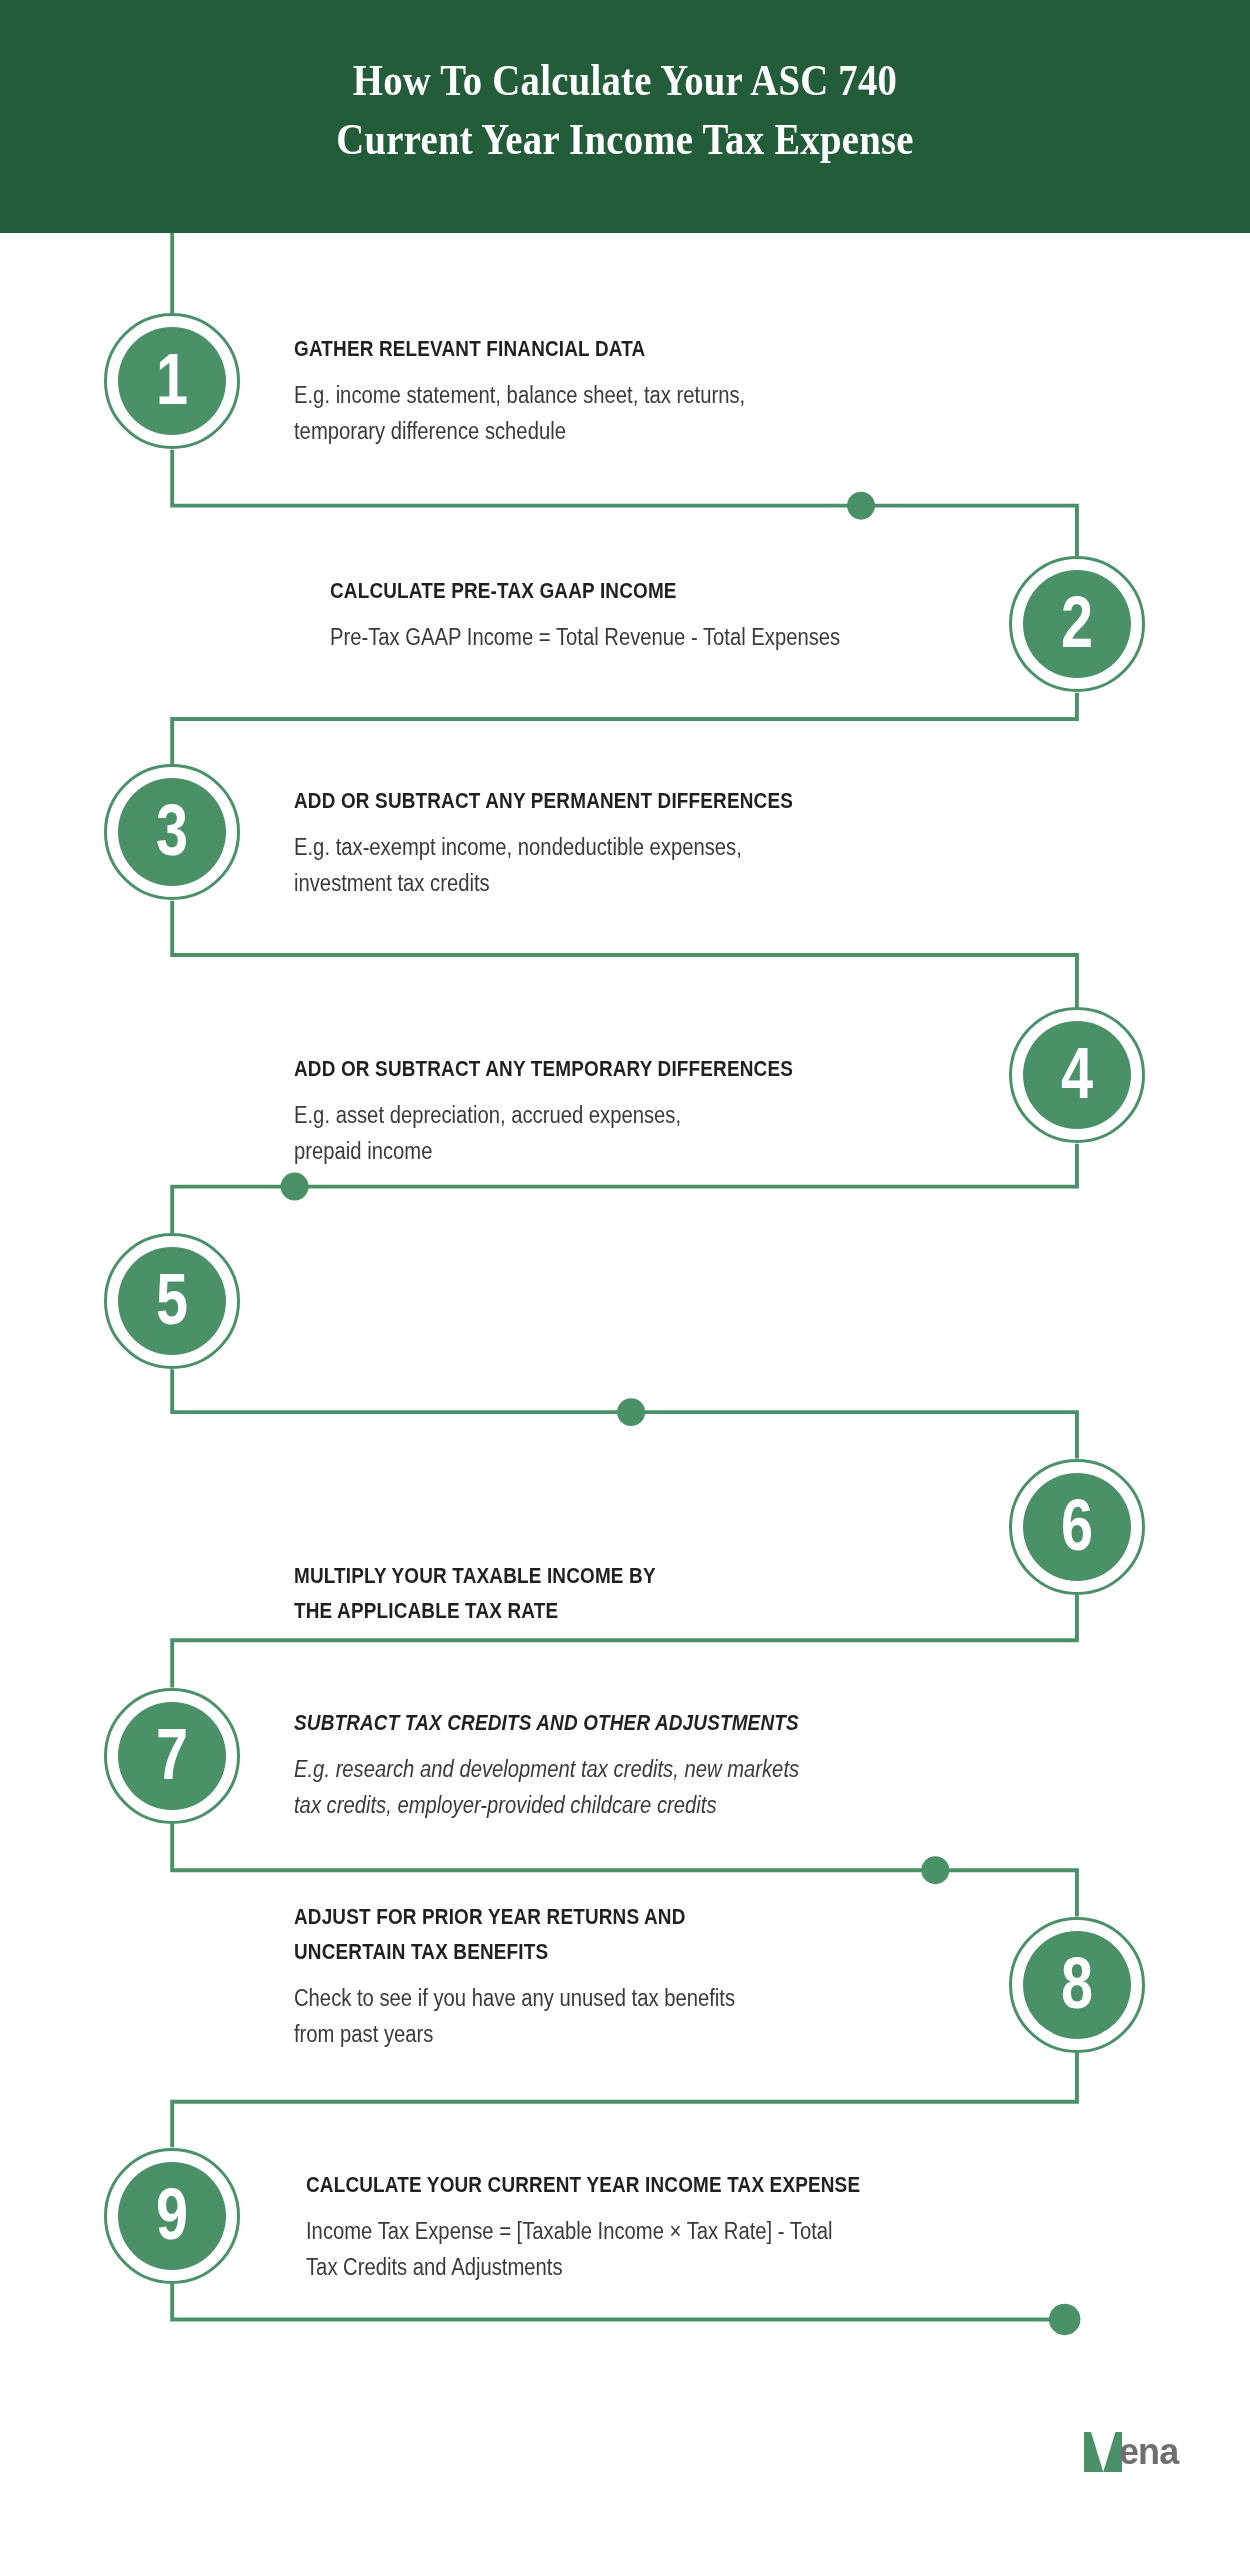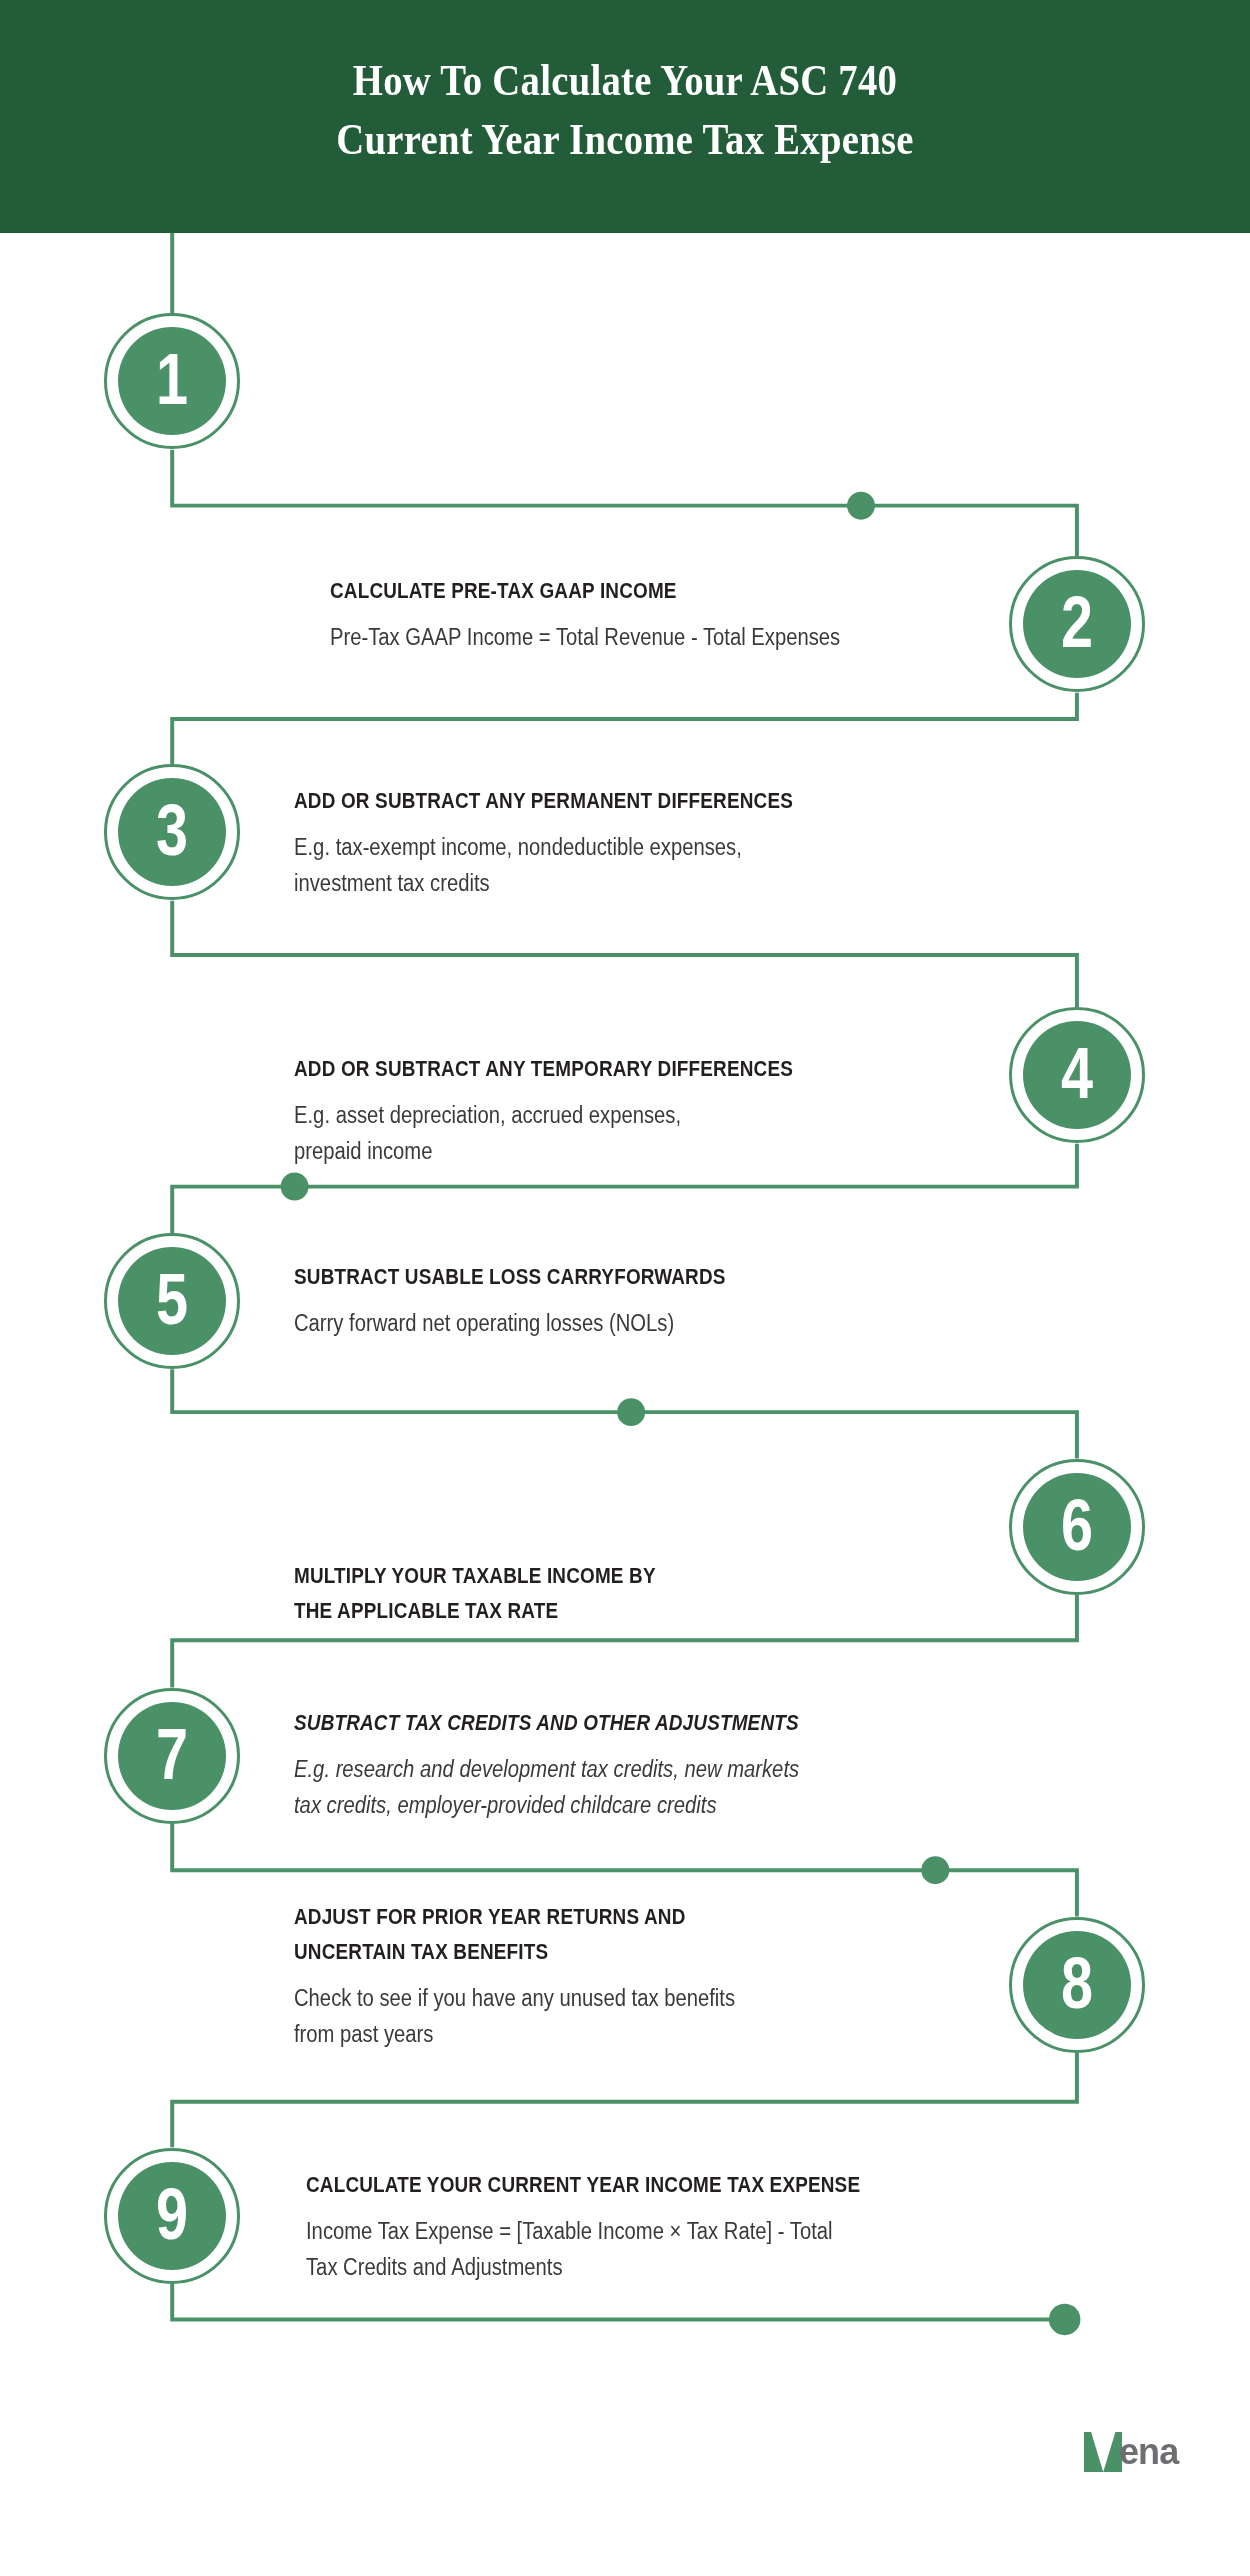--- a/index.html
+++ b/index.html
@@ -182,20 +182,25 @@
       <circle cx="1070" cy="2139" r="16"></circle>
       <circle cx="1218" cy="2653" r="18"></circle>
     </g>
   </svg>
 
   <div class="badge" style="left:104px; top:313px;">
     <div class="ring-outer"></div>
     <div class="disc"></div>
     <div class="num">1</div>
   </div>
+  <div class="step-text" style="left:294px; top:331px;">
+    <div class="step-title">GATHER RELEVANT FINANCIAL DATA</div>
+    <div class="step-desc">E.g. income statement, balance sheet, tax returns,
+temporary difference schedule</div>
+  </div>
 
   <div class="badge" style="left:1009px; top:556px;">
     <div class="ring-outer"></div>
     <div class="disc"></div>
     <div class="num">2</div>
   </div>
   <div class="step-text" style="left:288px; top:573px;margin-left:42px;">
     <div class="step-title">CALCULATE PRE-TAX GAAP INCOME</div>
     <div class="step-desc">Pre-Tax GAAP Income = Total Revenue - Total Expenses</div>
   </div>
@@ -219,24 +224,20 @@
   <div class="step-text" style="left:294px; top:1007px;margin-top:44px;">
     <div class="step-title">ADD OR SUBTRACT ANY TEMPORARY DIFFERENCES</div>
     <div class="step-desc">E.g. asset depreciation, accrued expenses,
 prepaid income</div>
   </div>
 
   <div class="badge" style="left:104px; top:1233px;">
     <div class="ring-outer"></div>
     <div class="disc"></div>
     <div class="num">5</div>
-  </div>
-  <div class="step-text" style="left:294px; top:1259px;">
-    <div class="step-title">SUBTRACT USABLE LOSS CARRYFORWARDS</div>
-    <div class="step-desc">Carry forward net operating losses (NOLs)</div>
   </div>
 
   <div class="badge" style="left:1009px; top:1459px;">
     <div class="ring-outer"></div>
     <div class="disc"></div>
     <div class="num">6</div>
   </div>
   <div class="step-text" style="left:294px; top:1558px;">
     <div class="step-title">MULTIPLY YOUR TAXABLE INCOME BY
 THE APPLICABLE TAX RATE</div>

